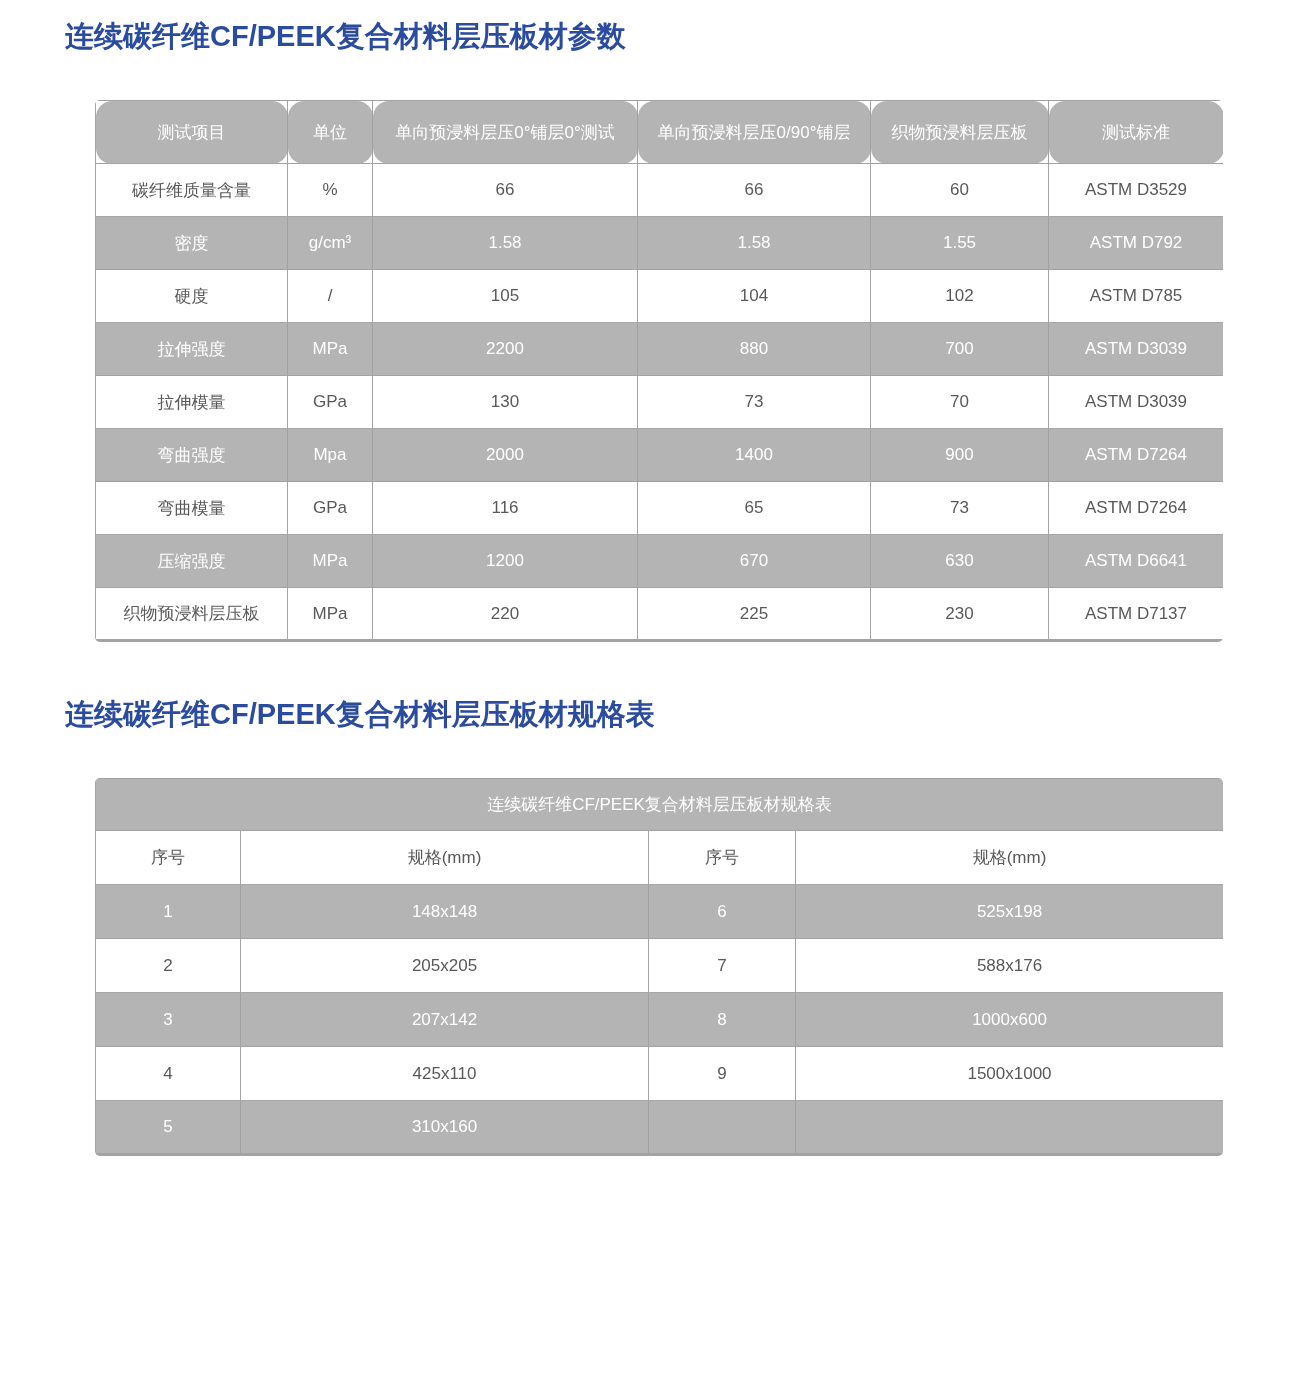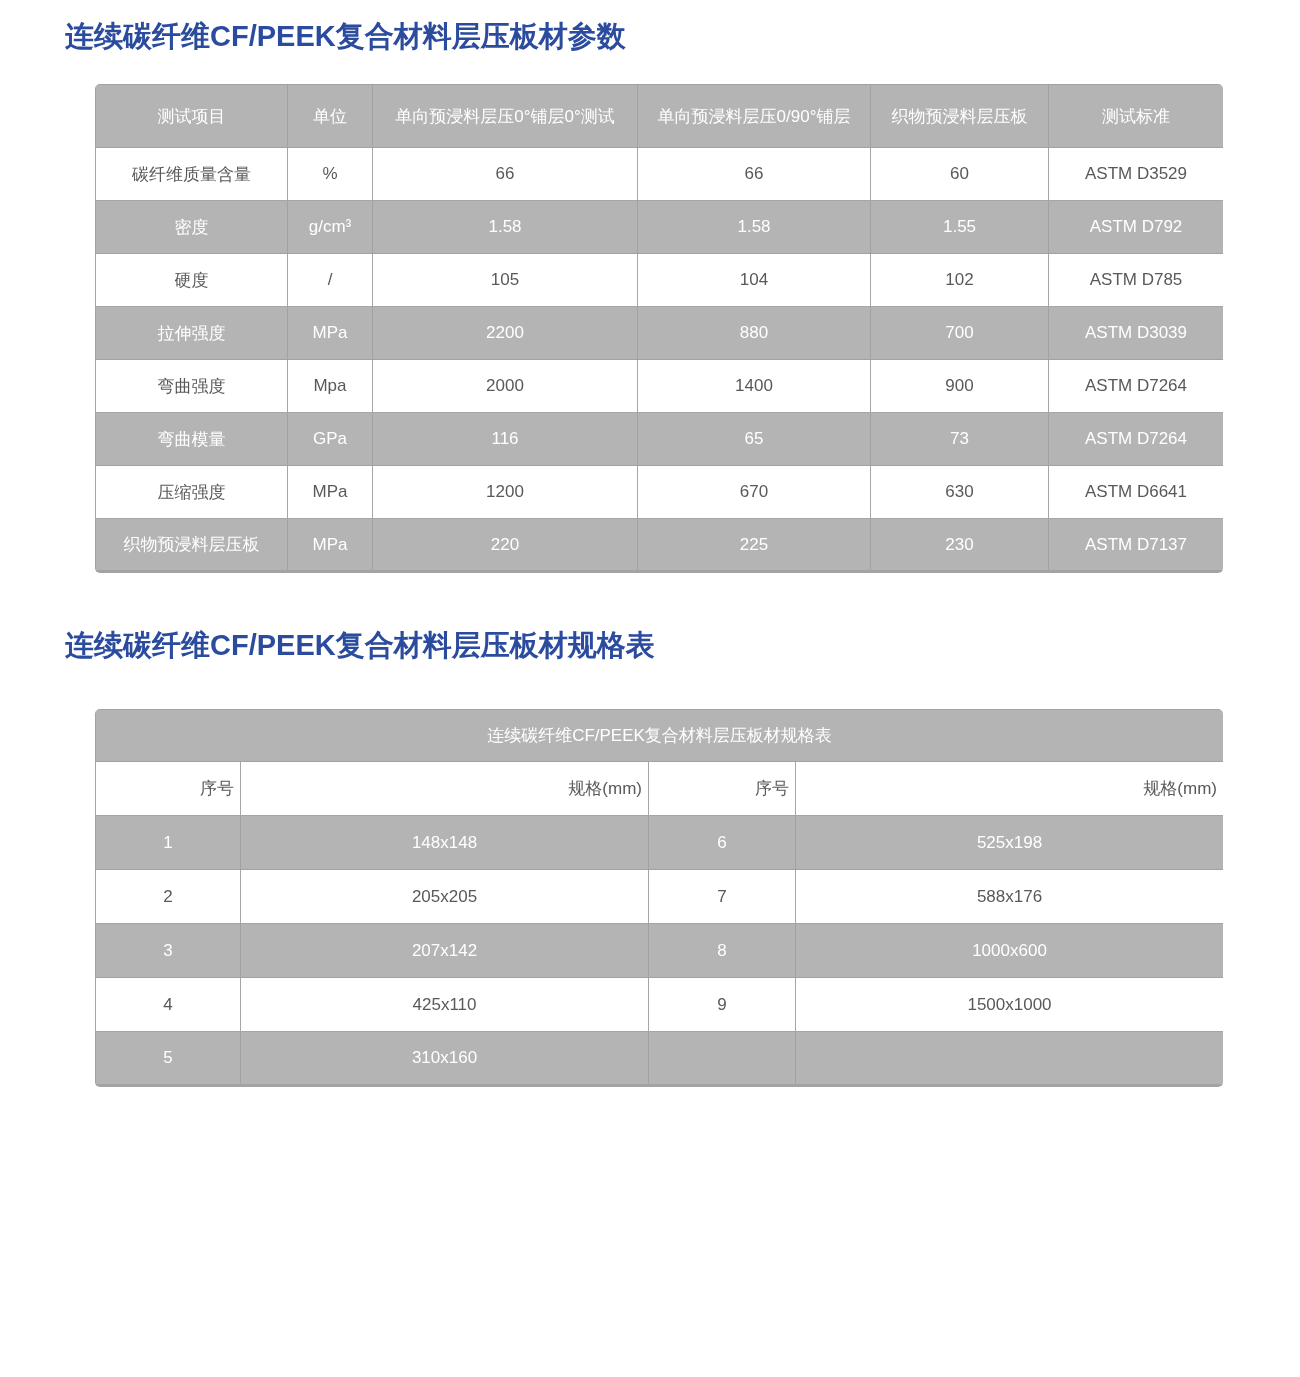--- a/index.html
+++ b/index.html
@@ -13,21 +13,21 @@
   }
   .page { padding: 16px 77px 30px 95px; }
 
   h1.section-title {
     font-size: 29px;
     line-height: 40px;
     font-weight: 700;
     color: #2a4b9e;
     margin-left: -30px;
   }
-  #params-title { margin-bottom: 28px; }
+  #params-title { margin-bottom: 44px; }
   #spec-title   { margin-top: 52px; margin-bottom: 44px; }
 
   .table-wrap { border-radius: 5px; overflow: hidden; width: 1128px; }
 
   table {
     width: 1128px;
     border-collapse: collapse;
     table-layout: fixed;
     font-size: 17px;
   }
@@ -42,31 +42,31 @@
   table { border-bottom: 3px solid #a3a3a3; }
 
   
   .band, th.band, td.band {
     background: #b4b4b4;
     color: #ffffff;
     border-color: #a2a2a2;
   }
 
   
-  #params-table thead th { height: 63px; }
+  #params-table thead th { height: 63px; border-radius: 16px; }
   #params-table tbody td { height: 53px; }
   #params-table tbody tr:nth-child(even) td {
     background: #b4b4b4;
     color: #ffffff;
     border-color: #a2a2a2;
   }
 
   
   #spec-table .title-bar td { height: 52px; }
-  #spec-table thead.cols th { height: 54px; background: #ffffff; color: #58595b; text-align: right; }
+  #spec-table thead.cols th { height: 54px; background: #ffffff; color: #58595b; }
   #spec-table tbody td { height: 54px; }
   #spec-table tbody tr:nth-child(odd) td {
     background: #b4b4b4;
     color: #ffffff;
     border-color: #a2a2a2;
   }
 </style>
 </head>
 <body>
 
@@ -121,20 +121,28 @@
       </tr>
       <tr>
         <td>拉伸强度</td>
         <td>MPa</td>
         <td>2200</td>
         <td>880</td>
         <td>700</td>
         <td>ASTM D3039</td>
       </tr>
       <tr>
+        <td>拉伸模量</td>
+        <td>GPa</td>
+        <td>130</td>
+        <td>73</td>
+        <td>70</td>
+        <td>ASTM D3039</td>
+      </tr>
+      <tr>
         <td>弯曲强度</td>
         <td>Mpa</td>
         <td>2000</td>
         <td>1400</td>
         <td>900</td>
         <td>ASTM D7264</td>
       </tr>
       <tr>
         <td>弯曲模量</td>
         <td>GPa</td>

